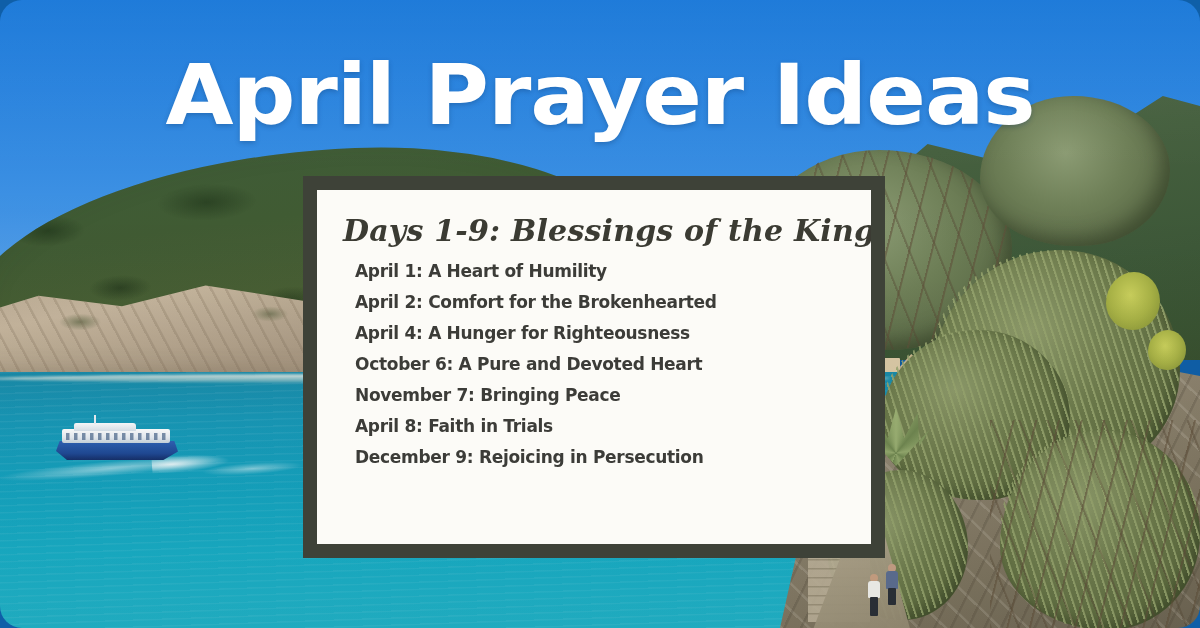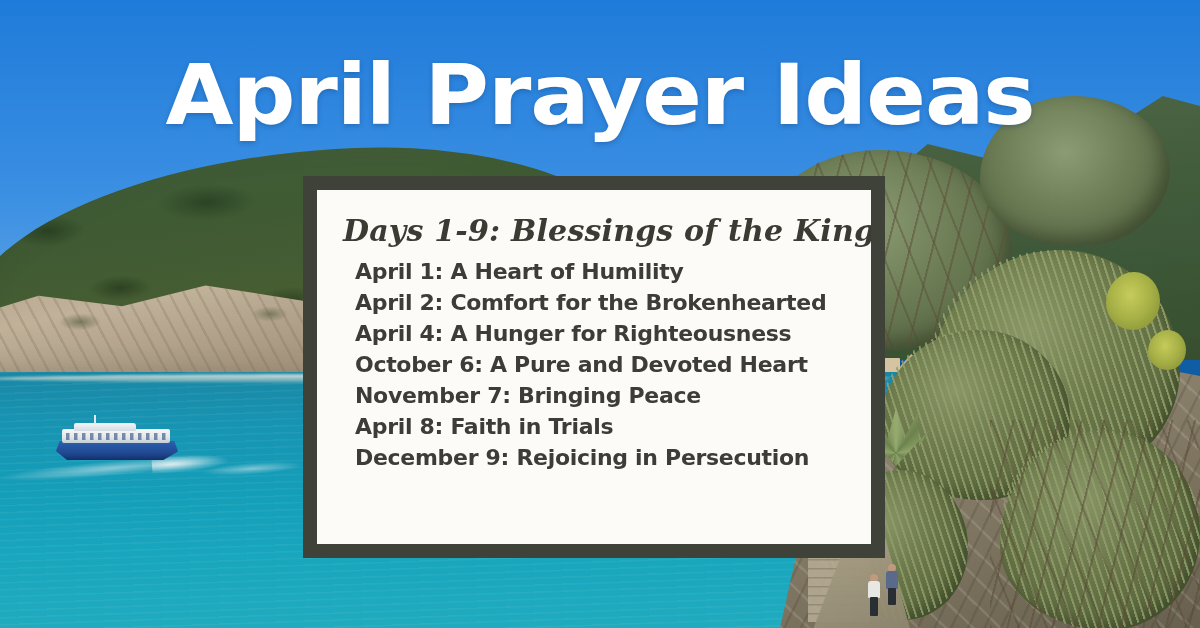--- a/index.html
+++ b/index.html
@@ -8,20 +8,21 @@
     width:1200px; height:628px;
     overflow:hidden;
     background:#0f5fa8;
     font-family:"Liberation Sans", sans-serif;
   }
 
   #poster {
     position:relative;
     width:1200px; height:628px;
     overflow:hidden;
+    border-radius:22px;
   }
 
   
   .photo { position:absolute; inset:0; overflow:hidden; }
 
   
   .sky {
     position:absolute; left:0; top:0; width:1200px; height:300px;
     background:linear-gradient(180deg,#1676d8 0%, #2b84de 35%, #3f92e4 70%, #5aa2e9 100%);
   }
@@ -255,21 +256,21 @@
     line-height:38px;
     color:#3b3b33;
     letter-spacing:.2px;
     white-space:nowrap;
     margin-bottom:6px;
   }
   .list { list-style:none; padding-left:12px; }
   .list li {
     font-family:"DejaVu Sans", sans-serif;
     font-weight:700;
-    font-size:22px;
+    font-size:17px;
     line-height:31px;
     color:#3c3c38;
     letter-spacing:-.3px;
     white-space:nowrap;
   }
 </style>
 </head>
 <body>
 
 <div id="poster">

